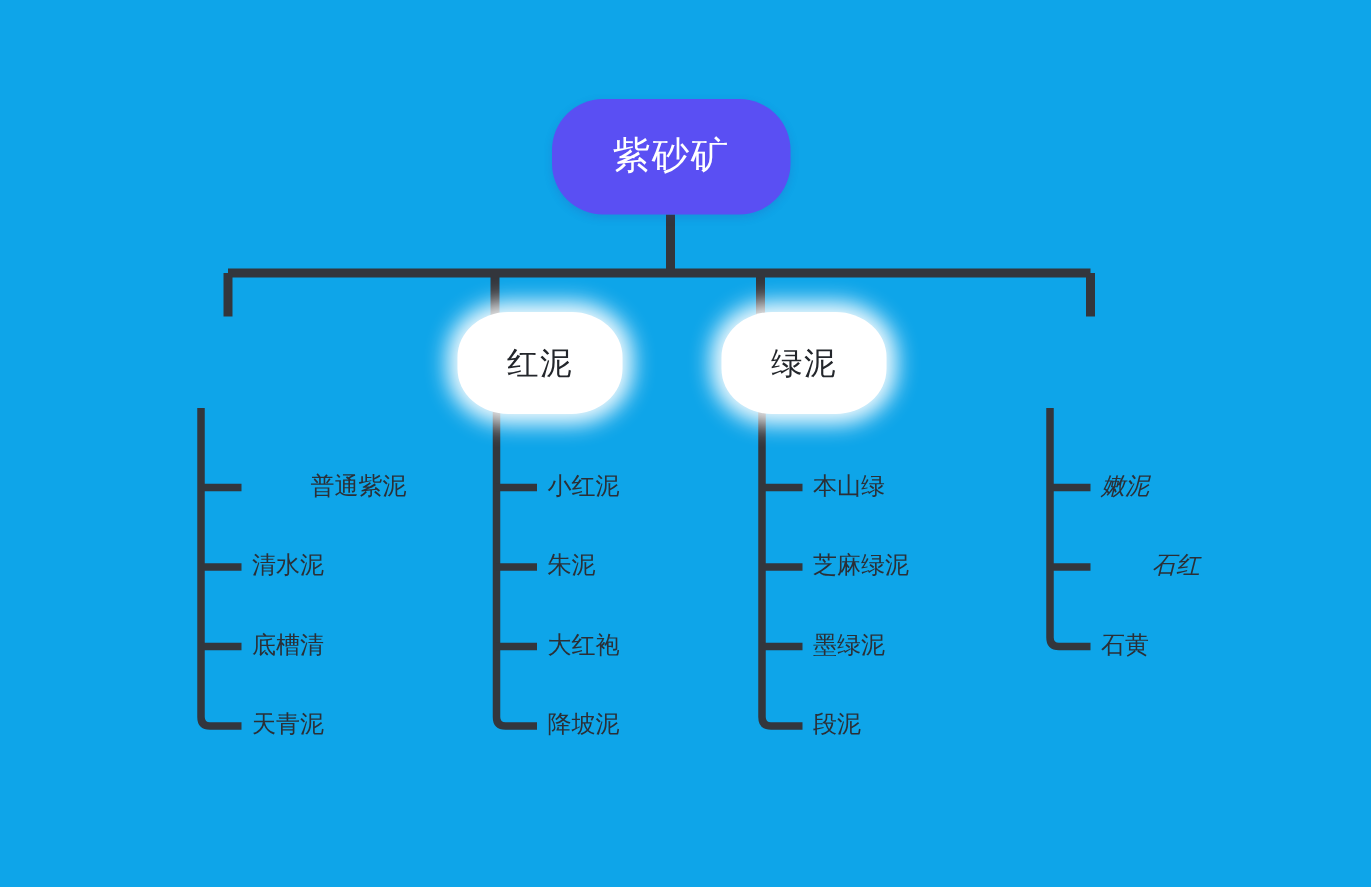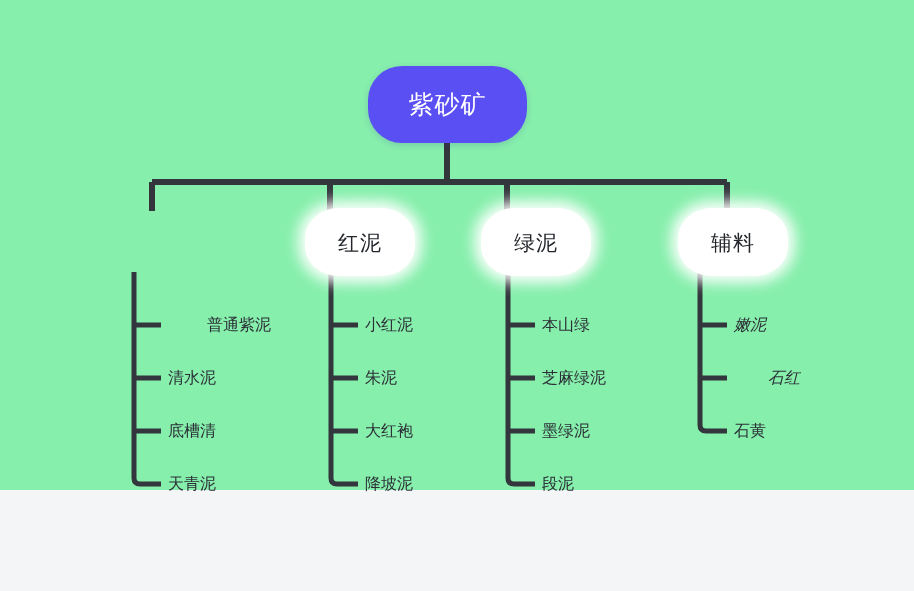--- a/index.html
+++ b/index.html
@@ -10,22 +10,22 @@
   body {
     width: 914px;
     height: 591px;
     background: #f4f5f7;
     font-family: "Liberation Sans", "DejaVu Sans", sans-serif;
     overflow: hidden;
   }
   #canvas {
     position: relative;
     width: 914px;
-    height: 490px;
-    background: #86efac;
+    height: 591px;
+    background: #0ea5e9;
   }
   #connectors {
     position: absolute;
     left: 0;
     top: 0;
     width: 914px;
     height: 591px;
     pointer-events: none;
   }
 
@@ -129,23 +129,20 @@
   <div class="root-node">
     <span class="root-label">紫砂矿</span>
   </div>
 
   <div class="branch-node" style="left:305px;">
     <span class="branch-label">红泥</span>
   </div>
   <div class="branch-node" style="left:481px;">
     <span class="branch-label">绿泥</span>
   </div>
-  <div class="branch-node" style="left:678px;">
-    <span class="branch-label">辅料</span>
-  </div>
 
   <span class="leaf-label" style="left:168px; top:325px;margin-left:39px;">普通紫泥</span>
   <span class="leaf-label" style="left:168px; top:378px;">清水泥</span>
   <span class="leaf-label" style="left:168px; top:431px;">底槽清</span>
   <span class="leaf-label" style="left:168px; top:484px;">天青泥</span>
 
   <span class="leaf-label" style="left:365px; top:325px;">小红泥</span>
   <span class="leaf-label" style="left:365px; top:378px;">朱泥</span>
   <span class="leaf-label" style="left:365px; top:431px;">大红袍</span>
   <span class="leaf-label" style="left:365px; top:484px;">降坡泥</span>

